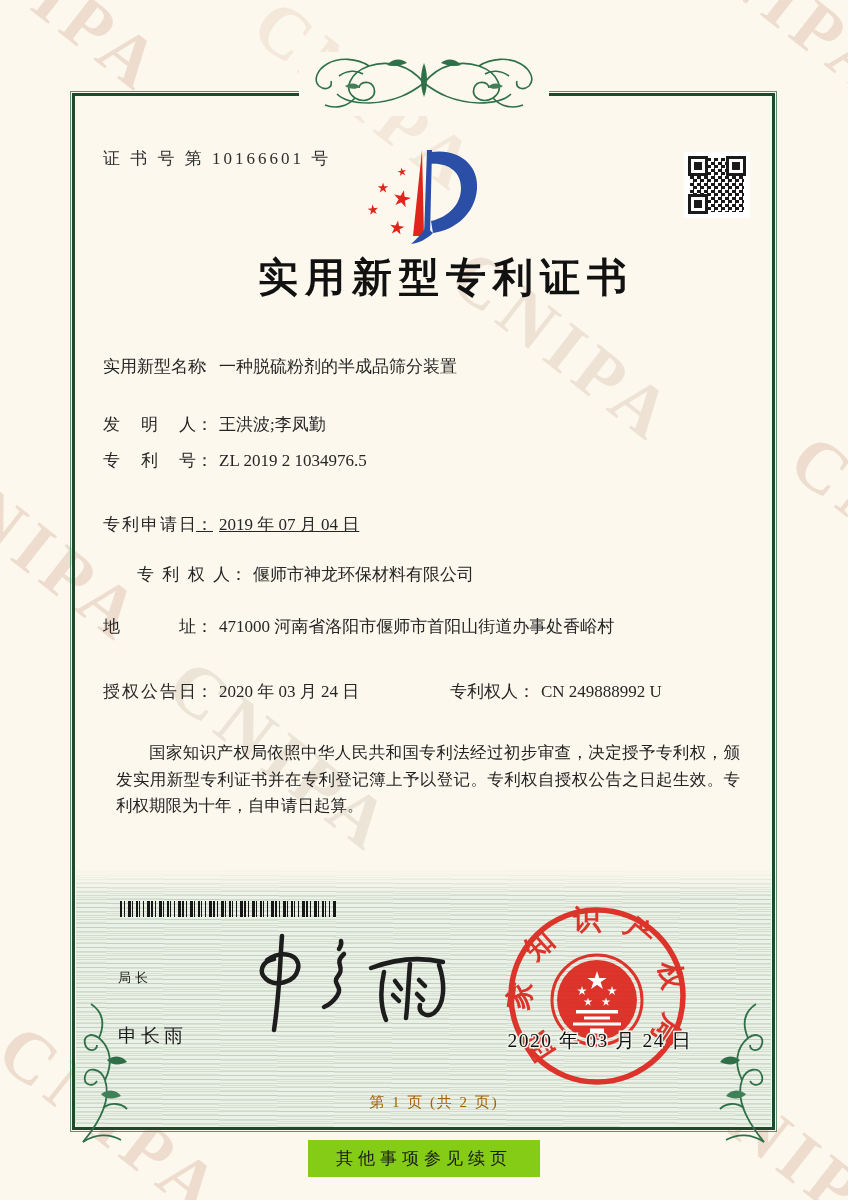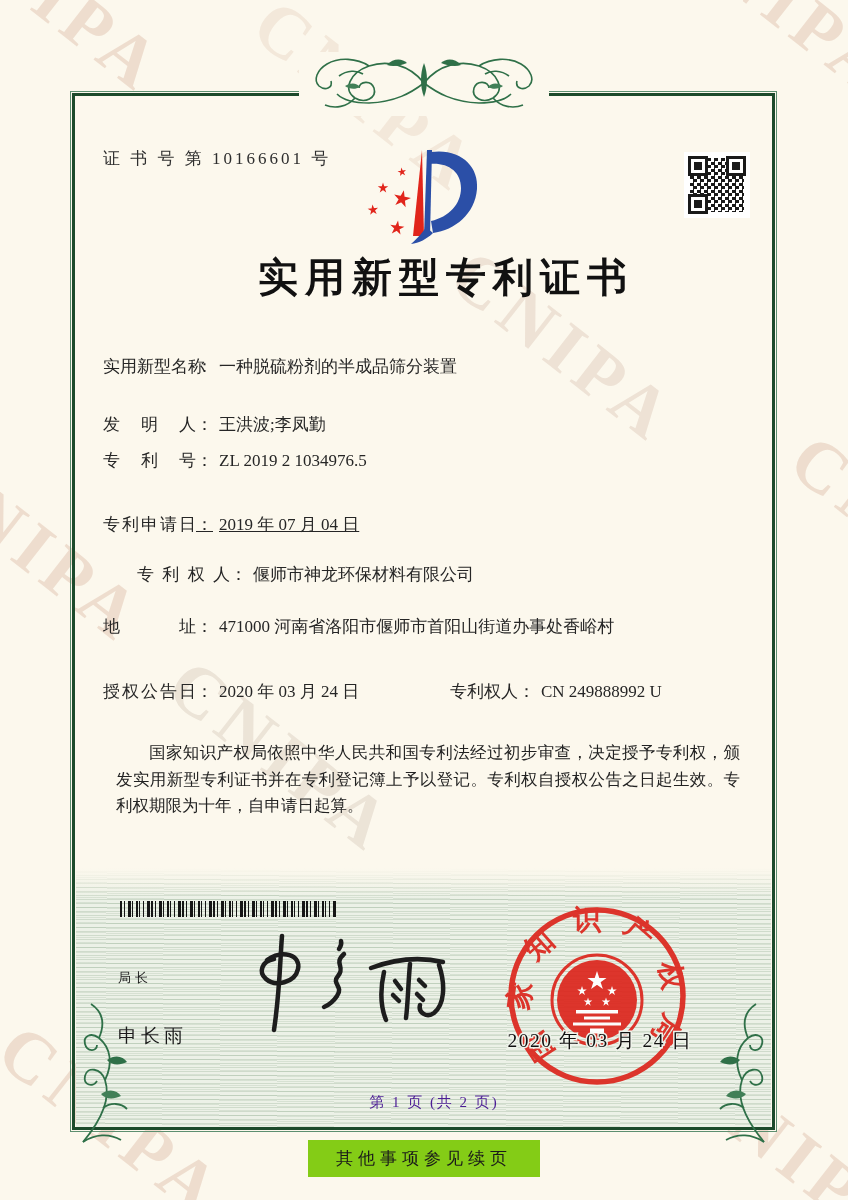--- a/index.html
+++ b/index.html
@@ -68,21 +68,21 @@
           #161616 23px 24px, rgba(0,0,0,0) 24px 27px,
           #161616 27px 30px, rgba(0,0,0,0) 30px 31px);}
 
   .sig-title{position:absolute;left:118px;top:969px;font-size:13px;letter-spacing:4px;color:#1a1a1a;}
   .sig-name{position:absolute;left:118px;top:1005px;font-size:19px;letter-spacing:4px;color:#1a1a1a;margin-top:18px;}
   .sig-script{position:absolute;left:245px;top:928px;width:220px;height:110px;}
 
   .seal{position:absolute;left:503px;top:902px;width:188px;height:188px;}
 
   .page-no{position:absolute;left:0;right:0;top:1093px;text-align:center;font-size:15px;
-           letter-spacing:2px;color:#4c1d95;padding-left:20px;}
+           letter-spacing:2px;color:#a16207;padding-left:20px;}
   .note{position:absolute;left:50%;top:1140px;transform:translateX(-50%);
         background:#84cc16;padding:7px 28px;font-size:17px;letter-spacing:5px;color:#1a1a1a;
         z-index:6;white-space:nowrap;}
 </style>
 </head>
 <body>
 
 <div class="page">
 
   <span class="wm" style="left:-80px;top:-45px;">CNIPA</span>

